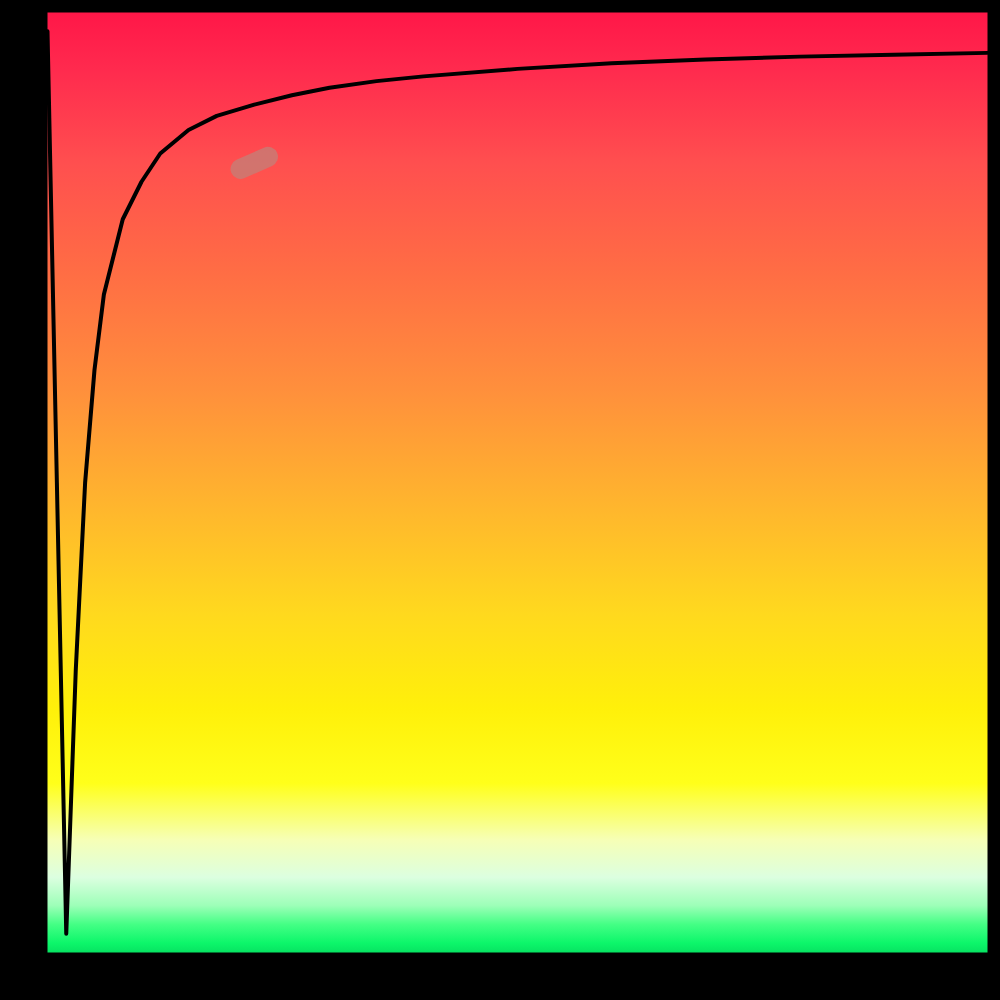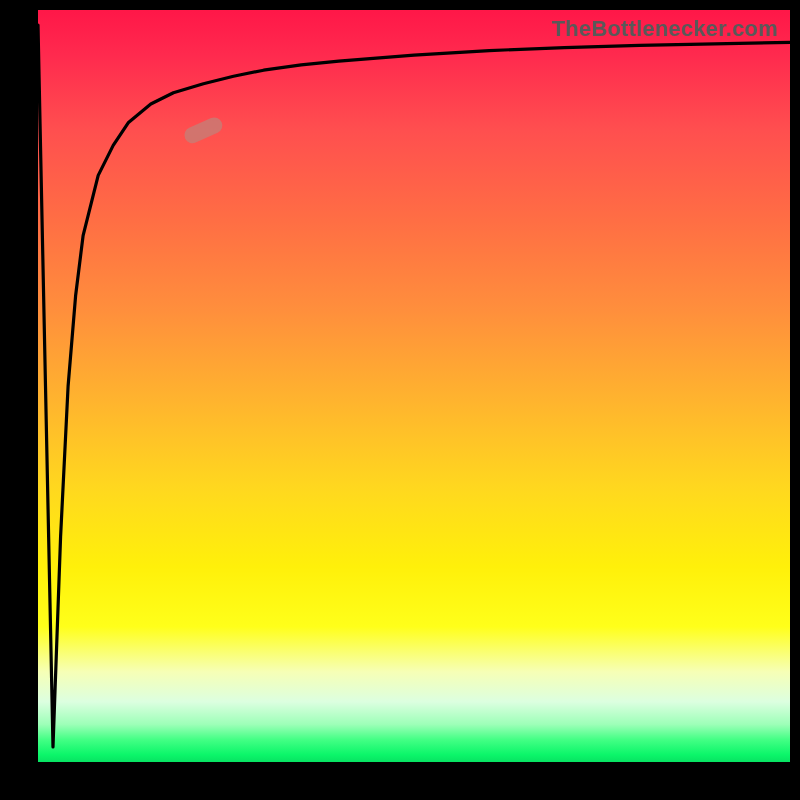--- a/index.html
+++ b/index.html
@@ -69,21 +69,20 @@
   .marker {
     fill: #c38078;
     fill-opacity: 0.75;
   }
 </style>
 </head>
 <body>
 
 <div class="chart-wrap">
   <div class="plot-area">
-    <div class="attribution">TheBottlenecker.com</div>
     <svg class="curve-layer" viewBox="0 0 752 752" preserveAspectRatio="none">
       <path class="curve" d="M0.0 15.0 L7.5 376.0 L15.0 737.0 L22.6 526.4 L30.1 376.0 L37.6 285.8 L45.1 225.6 L60.2 165.4 L75.2 135.4 L90.2 112.8 L112.8 94.0 L135.4 82.7 L165.4 73.7 L195.5 66.2 L225.6 60.2 L263.2 54.9 L300.8 51.1 L376.0 45.1 L451.2 40.6 L526.4 37.6 L601.6 35.3 L676.8 33.8 L752.0 32.3"></path>
       <g transform="translate(165.4,120.3) rotate(-24)">
         <rect class="marker" x="-20" y="-8" width="40" height="16" rx="8" ry="8"></rect>
       </g>
     </svg>
   </div>
 </div>
 
 </body></html>

